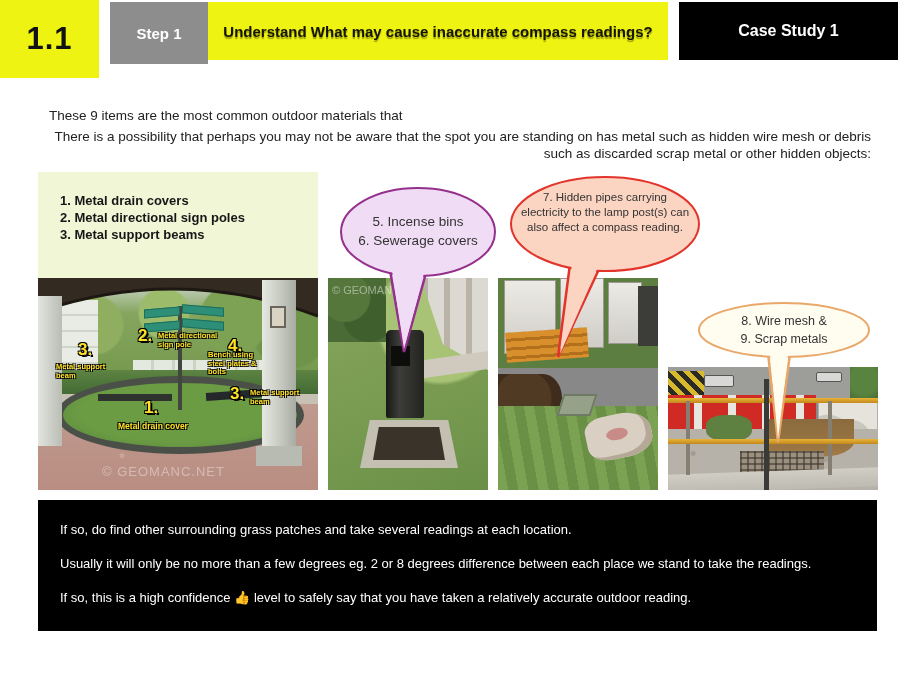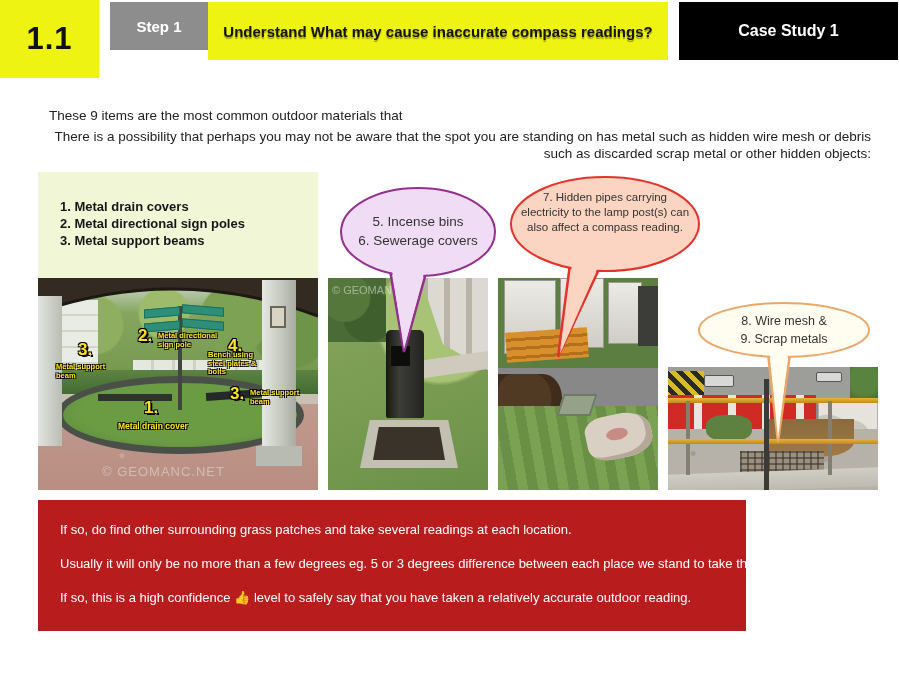--- a/index.html
+++ b/index.html
@@ -3,39 +3,39 @@
 <meta charset="utf-8">
 <style>
   * { margin:0; padding:0; box-sizing:border-box; }
   html,body { width:899px; height:674px; background:#ffffff; font-family:"Liberation Sans", sans-serif; }
   #page { position:relative; width:899px; height:674px; background:#ffffff; overflow:hidden; }
 
   
   .hdr-num { position:absolute; left:0; top:0; width:99px; height:78px; background:#eef311;
              display:flex; align-items:center; justify-content:center;
              font-size:31px; font-weight:800; color:#111; letter-spacing:1px; }
-  .hdr-step { position:absolute; left:110px; top:2px; width:98px; height:48px; background:#8d8d8d;
+  .hdr-step { position:absolute; left:110px; top:2px; width:98px; height:62px; background:#8d8d8d;
               display:flex; align-items:center; justify-content:center;
               color:#fff; font-weight:700; font-size:15px; }
   .hdr-title { position:absolute; left:208px; top:2px; width:460px; height:58px; background:#eef311;
                display:flex; align-items:center; justify-content:center; text-align:center;
                color:#141400; font-weight:800; font-size:15px;
                text-shadow:0 2px 1px rgba(60,60,0,0.45); padding:0 14px; }
   .hdr-case { position:absolute; left:679px; top:2px; width:219px; height:58px; background:#000;
               display:flex; align-items:center; justify-content:center;
               color:#fff; font-weight:700; font-size:16px; }
 
   
   .para { position:absolute; color:#222; font-size:13.5px; line-height:17px; }
   #para1 { left:49px; top:107px; width:800px; }
   #para2 { left:49px; top:128px; width:822px;text-align:right; }
 
   
   .list-box { position:absolute; left:38px; top:172px; width:280px; height:106px; background:#f0f6d6; }
-  .list-box ul { list-style:none; margin:26px 0 0 22px; }
+  .list-box ul { list-style:none; margin:20px 0 0 22px; }
   .list-box li { font-size:13px; font-weight:700; color:#161616; line-height:17px; }
 
   
   .photo { position:absolute; overflow:hidden; background:#888; }
   #photo1 { left:38px;  top:278px; width:280px; height:212px; }
   #photo2 { left:328px; top:278px; width:160px; height:212px; }
   #photo3 { left:498px; top:278px; width:160px; height:212px; }
   #photo4 { left:668px; top:367px; width:210px; height:123px; }
   .abs { position:absolute; }
 
@@ -139,21 +139,21 @@
   .p4-kerb { left:0; top:104px; width:210px; height:19px; background:linear-gradient(#d0cdc5,#bdbab1); transform:skewY(-2deg); }
   .p4-pole { left:96px; top:12px; width:5px; height:111px; background:#3a3a36; }
   .p4-post { position:absolute; width:4px; background:#857f72; }
   .bubble-text { position:absolute; text-align:center; color:#333; z-index:6; }
   #callout-incense-text  { left:348px; top:212px; width:140px; font-size:13.5px; line-height:19px; }
   #callout-pipes-text    { left:518px; top:190px; width:174px; font-size:11.5px; line-height:15px; }
   #callout-wiremesh-text { left:714px; top:312px; width:140px; font-size:12.5px; line-height:18px; }
   svg.cb { position:absolute; z-index:5; }
 
   
-  .footer-box { position:absolute; left:38px; top:500px; width:708px; height:131px; background:#b91c1c; }
+  .footer-box { position:absolute; left:38px; top:500px; width:839px; height:131px; background:#000000; }
   .footer-line { position:absolute; left:22px; color:#fff; font-size:13px; width:800px; }
 </style>
 </head>
 <body>
 
 <div id="page">
 
   <div class="hdr-num">1.1</div>
   <div class="hdr-step">Step 1</div>
   <div class="hdr-title">Understand What may cause inaccurate compass readings?</div>
@@ -276,17 +276,17 @@
     <ellipse cx="88" cy="28" rx="85" ry="27" fill="#fffcf0" stroke="#e9a86a" stroke-width="2"></ellipse>
     <path d="M74,51 L82,137 L92,52" fill="#fffcf0"></path>
   </svg>
   <div id="callout-wiremesh-text" class="bubble-text">
     <div>8. Wire mesh &amp;</div>
     <div>9. Scrap metals</div>
   </div>
 
   <div class="footer-box">
     <div class="footer-line" style="top:22px;">If so, do find other surrounding grass patches and take several readings at each location.</div>
-    <div class="footer-line" style="top:56px;">Usually it will only be no more than a few degrees eg. 5 or 3 degrees difference between each place we stand to take the readings.</div>
+    <div class="footer-line" style="top:56px;">Usually it will only be no more than a few degrees eg. 2 or 8 degrees difference between each place we stand to take the readings.</div>
     <div class="footer-line" style="top:90px;">If so, this is a high confidence 👍 level to safely say that you have taken a relatively accurate outdoor reading.</div>
   </div>
 
 </div>
 
 </body></html>

